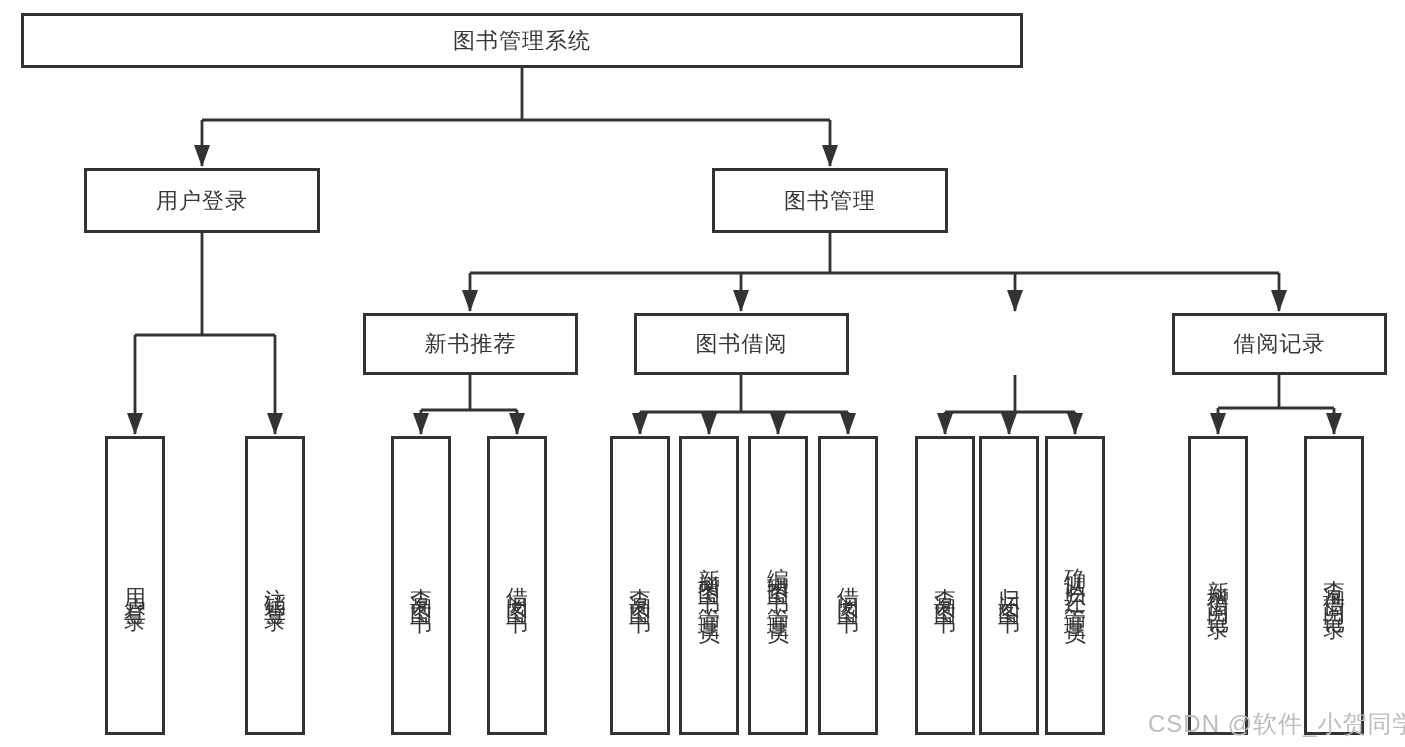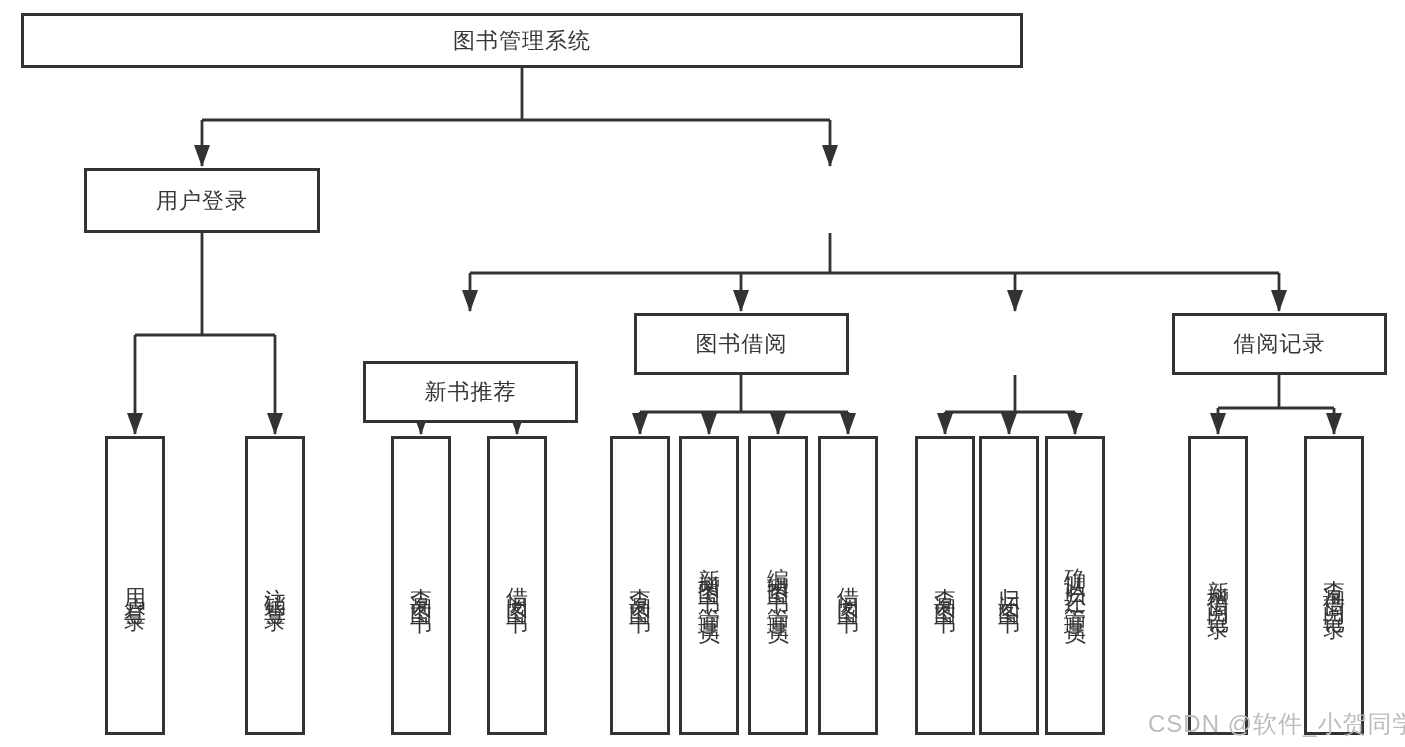--- a/index.html
+++ b/index.html
@@ -90,22 +90,23 @@
       <line x1="1009" y1="412" x2="1009" y2="434" marker-end="url(#ah)"></line>
       <line x1="1075" y1="412" x2="1075" y2="434" marker-end="url(#ah)"></line>
       <line x1="1218" y1="408" x2="1218" y2="434" marker-end="url(#ah)"></line>
       <line x1="1334" y1="408" x2="1334" y2="434" marker-end="url(#ah)"></line>
     </g>
   </svg>
 
   <div class="node" style="left:21px; top:13px; width:1002px; height:55px;">图书管理系统</div>
 
   <div class="node" style="left:84px; top:168px; width:236px; height:65px;">用户登录</div>
+  <div class="node" style="left:712px; top:168px; width:236px; height:65px;">图书管理</div>
 
-  <div class="node" style="left:363px; top:313px; width:215px; height:62px;margin-top:48px;">新书推荐</div>
+  <div class="node" style="left:363px; top:313px; width:215px; height:62px;">新书推荐</div>
   <div class="node" style="left:634px; top:313px; width:215px; height:62px;">图书借阅</div>
   <div class="node" style="left:1172px; top:313px; width:215px; height:62px;">借阅记录</div>
 
   <div class="node v-node" style="left:105px; top:436px; width:60px; height:299px;">用户登录</div>
   <div class="node v-node" style="left:245px; top:436px; width:60px; height:299px;">注销登录</div>
 
   <div class="node v-node" style="left:391px; top:436px; width:60px; height:299px;">查询图书</div>
   <div class="node v-node" style="left:487px; top:436px; width:60px; height:299px;">借阅图书</div>
 
   <div class="node v-node" style="left:610px; top:436px; width:60px; height:299px;">查询图书</div>

